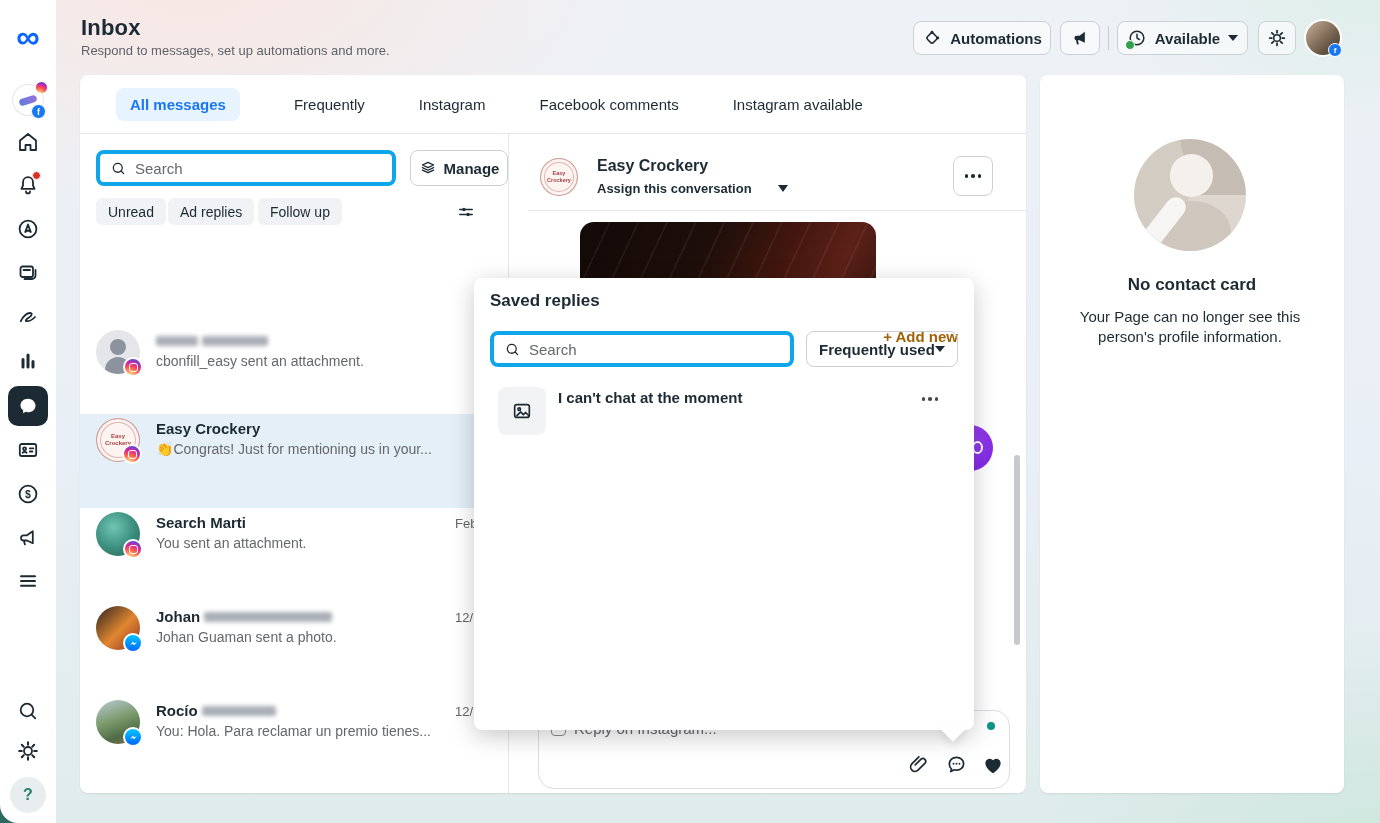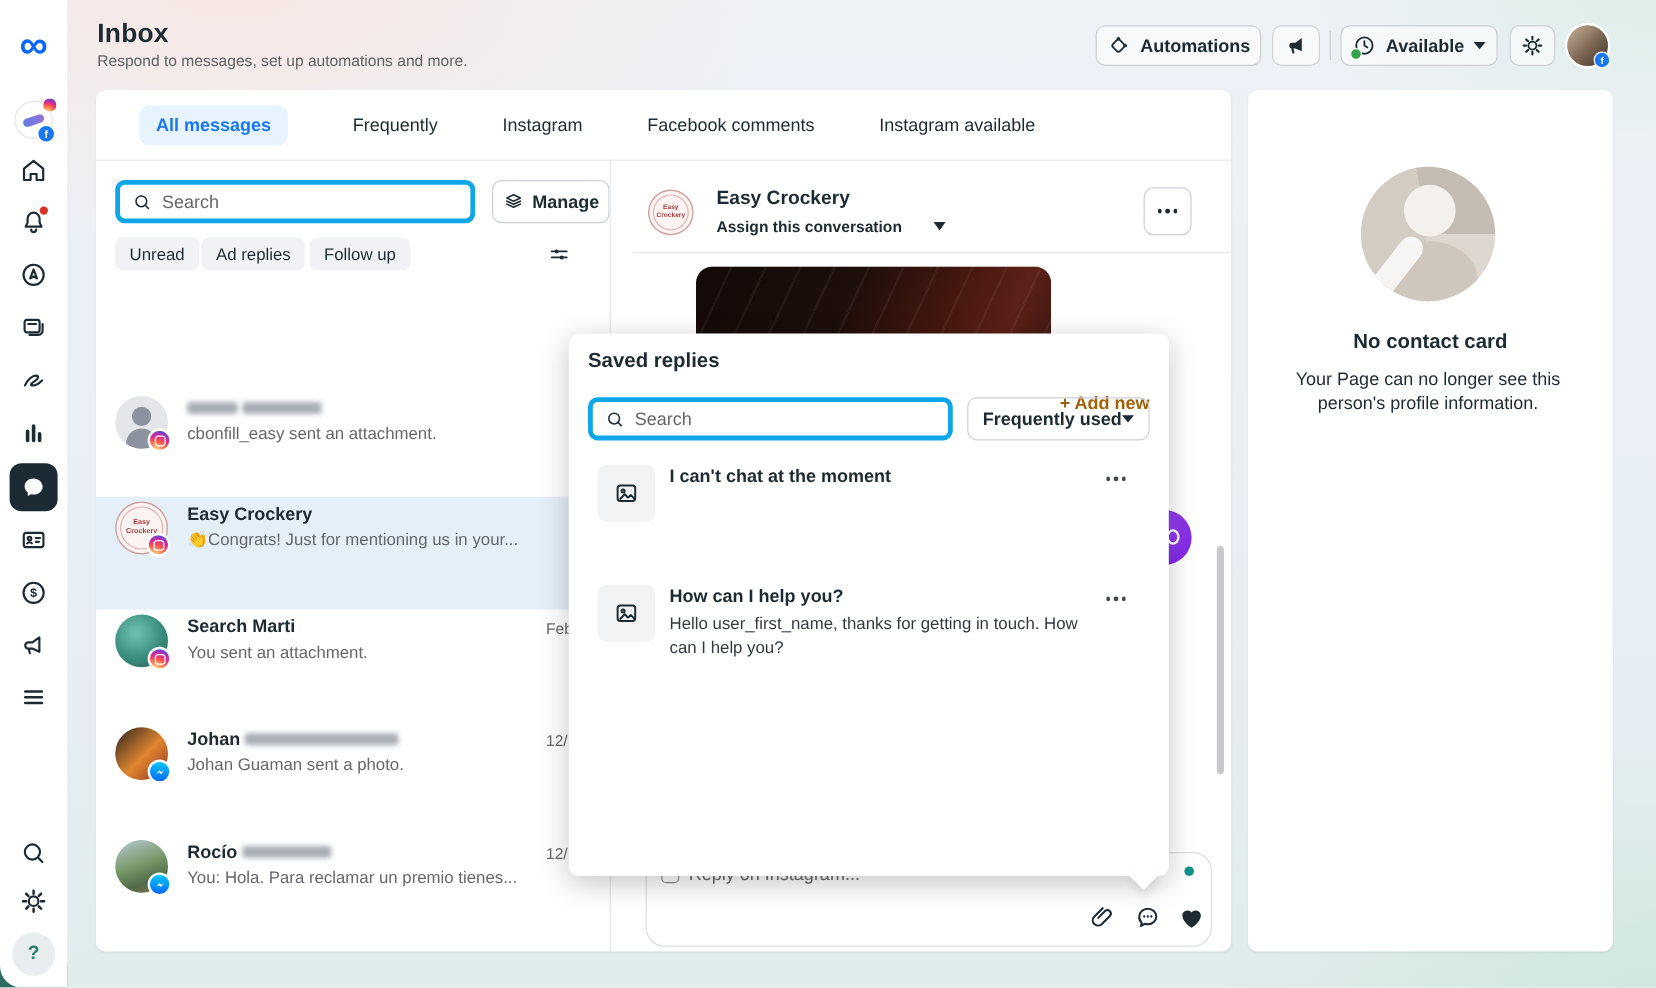--- a/index.html
+++ b/index.html
@@ -524,31 +524,13 @@
     <div class="sr-t">I can't chat at the moment</div>
     <span class="sr-more">
         <span class="dots">
           <i></i>
           <i></i>
           <i></i>
         </span>
       </span>
   </div>
 
-  <div class="sr-item" style="top:209px; height:66px;">
-    <div class="sr-ico">
-        <svg width="22" height="22" viewBox="0 0 24 24">
-          <rect class="stroke" stroke-width="1.6" x="4" y="5" width="16" height="14" rx="2.5"></rect>
-          <circle class="stroke" stroke-width="1.6" cx="9" cy="10" r="1.4"></circle>
-          <path class="stroke" stroke-width="1.6" d="M6.5 17l4-4 3 3 2.4-2.4 3.6 3.6"></path>
-        </svg>
-      </div>
-    <div class="sr-t">How can I help you?</div>
-    <div class="sr-b">Hello user_first_name, thanks for getting in touch. How can I help you?</div>
-    <span class="sr-more">
-        <span class="dots">
-          <i></i>
-          <i></i>
-          <i></i>
-        </span>
-      </span>
-  </div>
 </div>
 
 </body></html>

